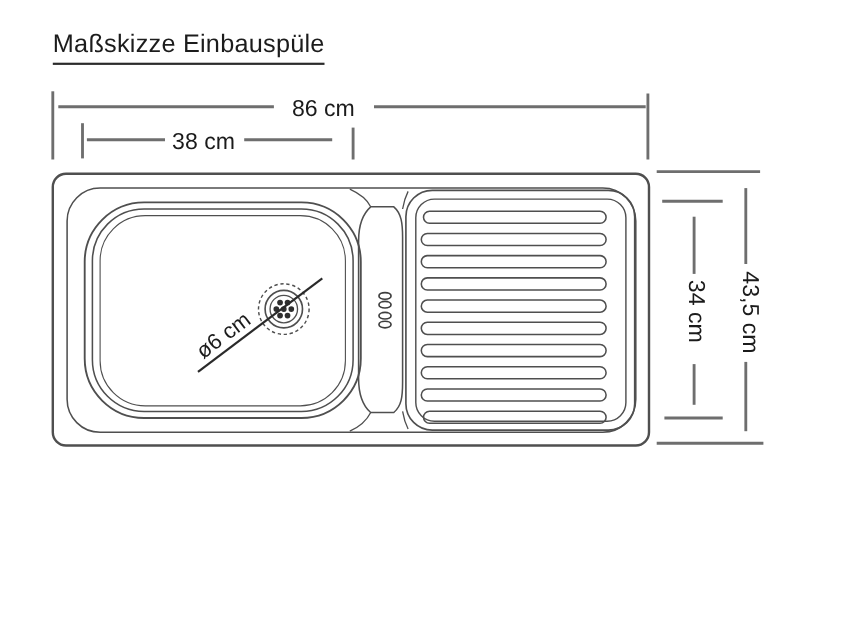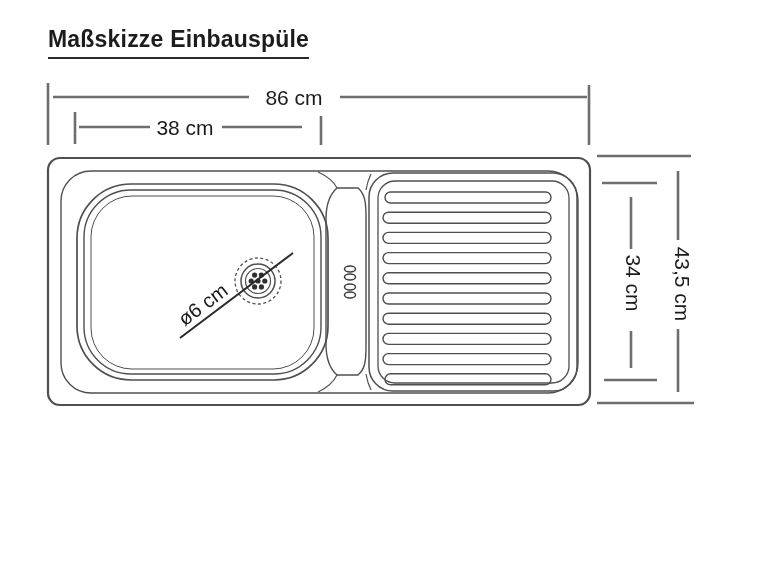--- a/index.html
+++ b/index.html
@@ -20,21 +20,20 @@
   .title {
     position: absolute;
     left: 48px;
     top: 26px;
     font-size: 23px;
     color: #1c1c1c;
     border-bottom: 2px solid #2b2b2b;
     padding-bottom: 4px;
     display: inline-block;
     letter-spacing: 0.2px;
-    font-weight: bold;
   }
   svg { position: absolute; left: 0; top: 0; }
   .dim-text {
     font-family: "Liberation Sans", "DejaVu Sans", sans-serif;
     font-size: 21px;
     fill: #1b1b1b;
   }
   .drain-text {
     font-family: "Liberation Sans", "DejaVu Sans", sans-serif;
     font-size: 20px;

